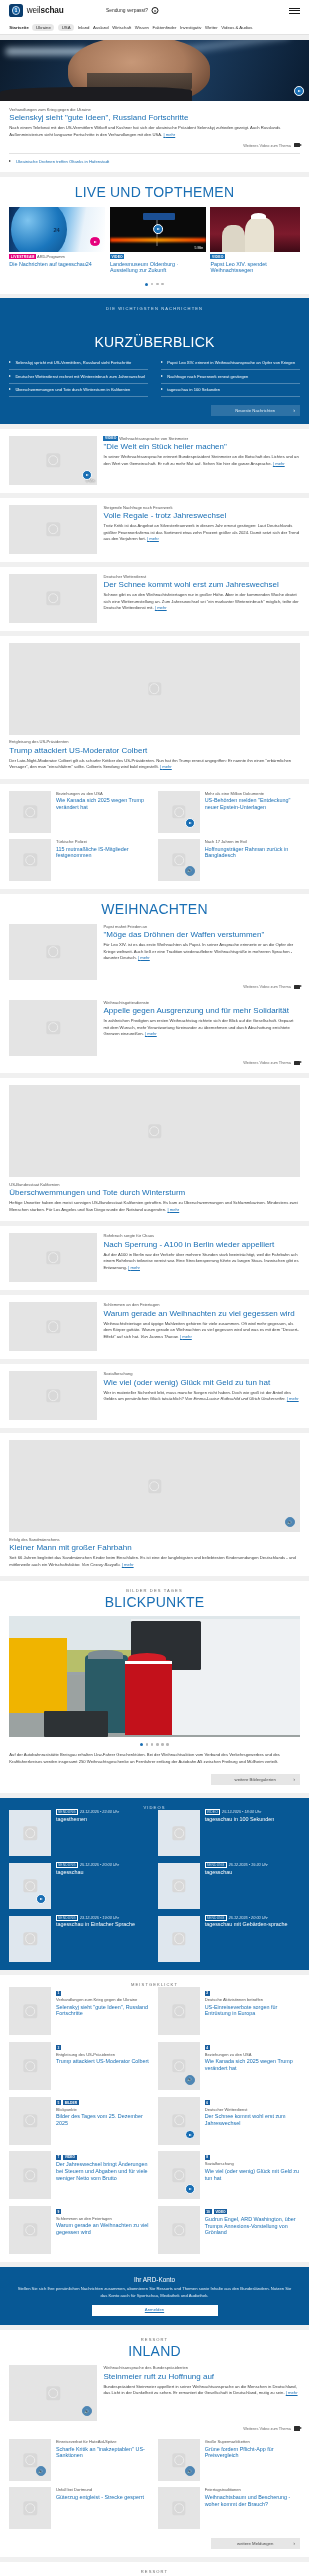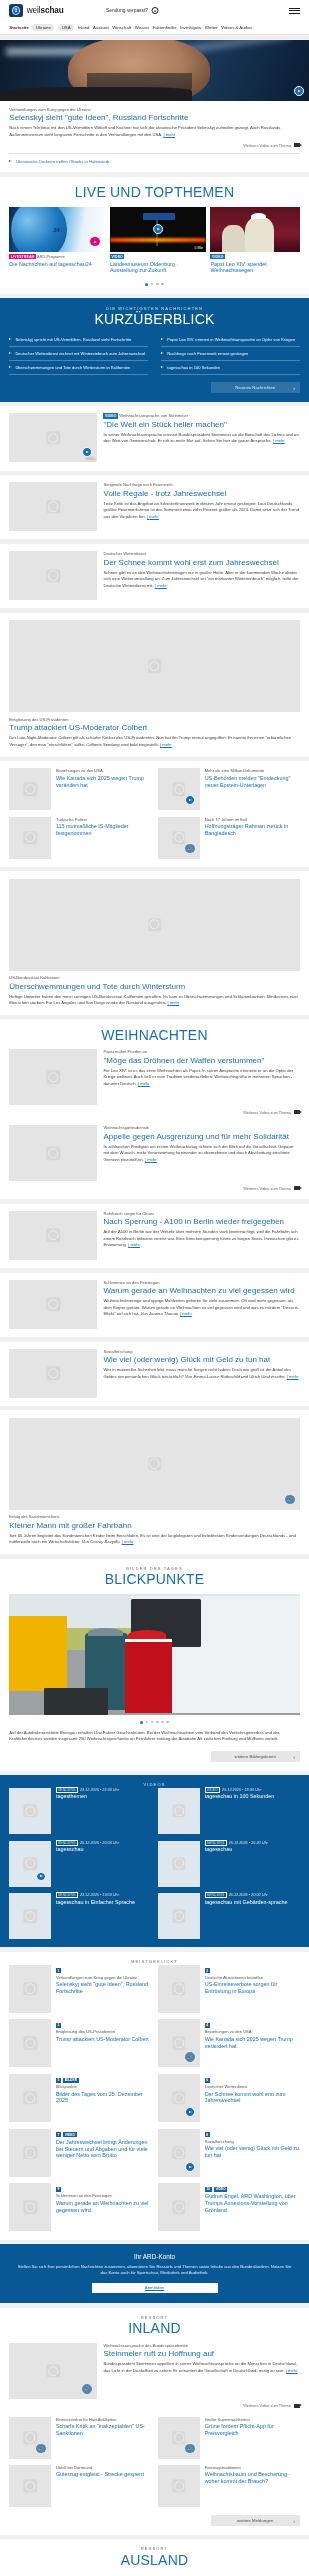--- a/index.html
+++ b/index.html
@@ -40,21 +40,21 @@
   
   .mod { background:#fff; margin-top:4.6px; padding:7.2px 9.3px 8.2px; }
   .mod.blue { background:#075895; color:#fff; }
   .mod.flush { padding-left:0; padding-right:0; }
 
   .sec-kicker{ text-align:center; font-size:4.1px; letter-spacing:1.1px; color:#6a6a6a;
      text-transform:uppercase; margin-bottom:0.5px;}
   .mod.blue .sec-kicker{ color:#cfe0ef; }
   .sec-title{ text-align:center; font-size:14px; color:#1a6fb4; font-weight:normal;
      letter-spacing:0.2px; margin-bottom:6.7px;}
-  .mod.blue .sec-title{ color:#fff; }
+  .mod.blue .sec-title{ color:#fff;margin-top:23px; }
 
   
   .stage-img{ width:100%; height:61px; position:relative; overflow:hidden; background:#0d2036;}
   .stage-img .sky{position:absolute;inset:0;
      background:linear-gradient(110deg,#0c1b2c 0%,#15304d 30%,#1d3f63 55%,#0a1c31 100%);}
   .stage-img .face{position:absolute;left:22%;top:-6%;width:46%;height:112%;border-radius:48% 48% 44% 44%;
      background:radial-gradient(ellipse at 45% 38%, #c79878 0%, #a97a5c 48%, #6d4a36 80%, #3b2a20 100%);}
   .stage-img .beard{position:absolute;left:28%;top:55%;width:34%;height:46%;border-radius:0 0 50% 50%;
      background:linear-gradient(#4a4038,#2b2521);opacity:.85;}
   .stage-img .shoulder{position:absolute;left:0;bottom:0;width:62%;height:22%;background:#1c1c20;border-radius:40% 30% 0 0;}
@@ -417,31 +417,20 @@
             <div class="play-badge audio"></div>
           </div>
           <div class="body">
             <div class="kicker">Nach 17 Jahren im Exil</div>
             <div class="headline sm">Hoffnungsträger Rahman zurück in Bangladesch</div>
           </div>
         </div>
       </div>
   </div>
 
-  <div class="mod full">
-    <div class="bigimg">
-        <div class="ardph"></div>
-      </div>
-    <div class="txt">
-      <div class="kicker">US-Bundesstaat Kalifornien</div>
-      <div class="headline">Überschwemmungen und Tote durch Wintersturm</div>
-      <div class="shorttext"><span>Heftige Unwetter haben den meist sonnigen US-Bundesstaat Kalifornien getroffen. Es kam zu Überschwemmungen und Schlammlawinen. Mindestens zwei Menschen starben. Für Los Angeles und San Diego wurde der Notstand ausgerufen.</span> <a class="more" href="#">mehr</a></div>
-    </div>
-  </div>
-
   <div class="mod">
     <div class="sec-title">WEIHNACHTEN</div>
     <div id="weihnachten-list">
         <div style="margin-top: 0px;">
           <div class="row">
             <div class="thumb tall">
               <div class="ardph"></div>
             </div>
             <div class="body">
               <div class="kicker">Papst mahnt Frieden an</div>
@@ -466,29 +455,40 @@
             </div>
           </div>
           <div class="video-hint">
             <span>Weiteres Video zum Thema</span>
             <span class="cam"></span>
           </div>
         </div>
       </div>
   </div>
 
+  <div class="mod full">
+    <div class="bigimg">
+        <div class="ardph"></div>
+      </div>
+    <div class="txt">
+      <div class="kicker">US-Bundesstaat Kalifornien</div>
+      <div class="headline">Überschwemmungen und Tote durch Wintersturm</div>
+      <div class="shorttext"><span>Heftige Unwetter haben den meist sonnigen US-Bundesstaat Kalifornien getroffen. Es kam zu Überschwemmungen und Schlammlawinen. Mindestens zwei Menschen starben. Für Los Angeles und San Diego wurde der Notstand ausgerufen.</span> <a class="more" href="#">mehr</a></div>
+    </div>
+  </div>
+
   <div id="more-teasers">
       <div class="mod">
         <div class="row">
           <div class="thumb">
             <div class="ardph"></div>
           </div>
           <div class="body">
             <div class="kicker">Rohrbruch sorgte für Chaos</div>
-            <div class="headline">Nach Sperrung - A100 in Berlin wieder freigegeben</div>
+            <div class="headline">Nach Sperrung - A100 in Berlin wieder appelliert</div>
             <div class="shorttext"><span>Auf der A100 in Berlin war der Verkehr über mehrere Stunden stark beeinträchtigt, weil die Fahrbahn ach einem Rohrbruch teilweise vereist war. Eine Streckensperrung führte zu langen Staus. Inzwischen gibt es Entwarnung.</span> <a class="more" href="#">mehr</a></div>
           </div>
         </div>
       </div>
       <div class="mod">
         <div class="row">
           <div class="thumb">
             <div class="ardph"></div>
           </div>
           <div class="body">

